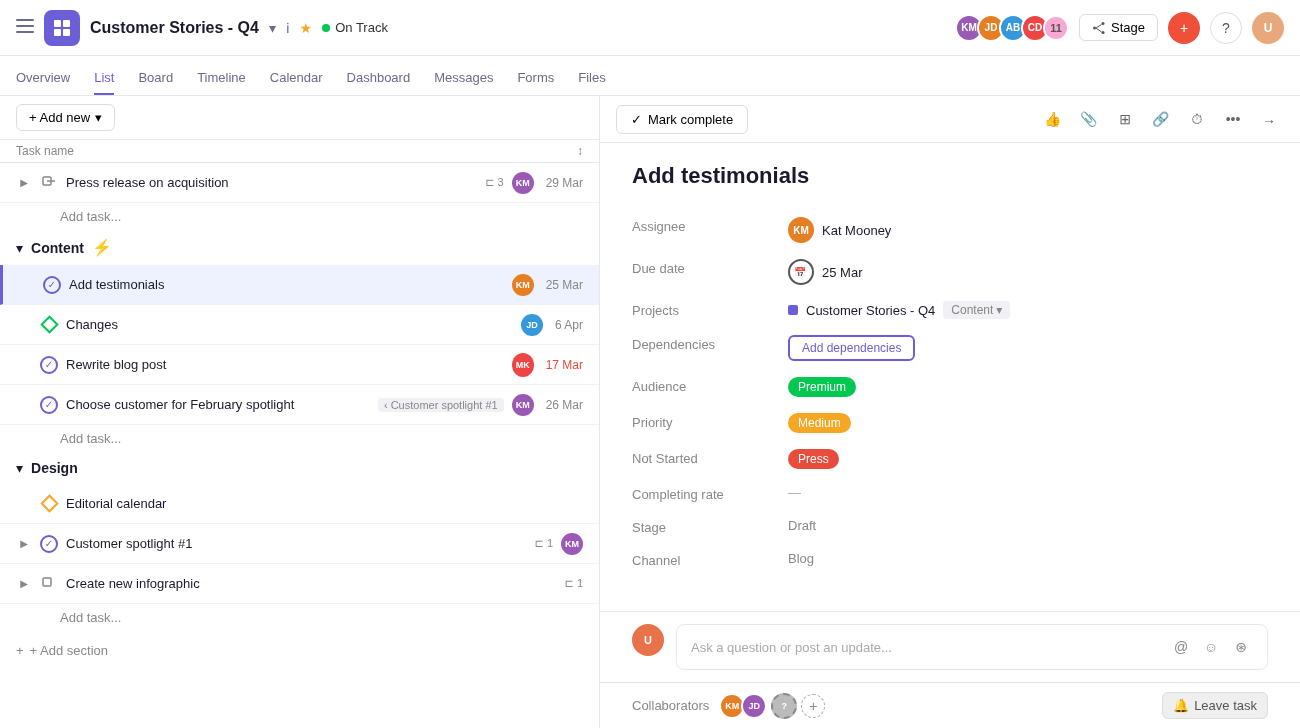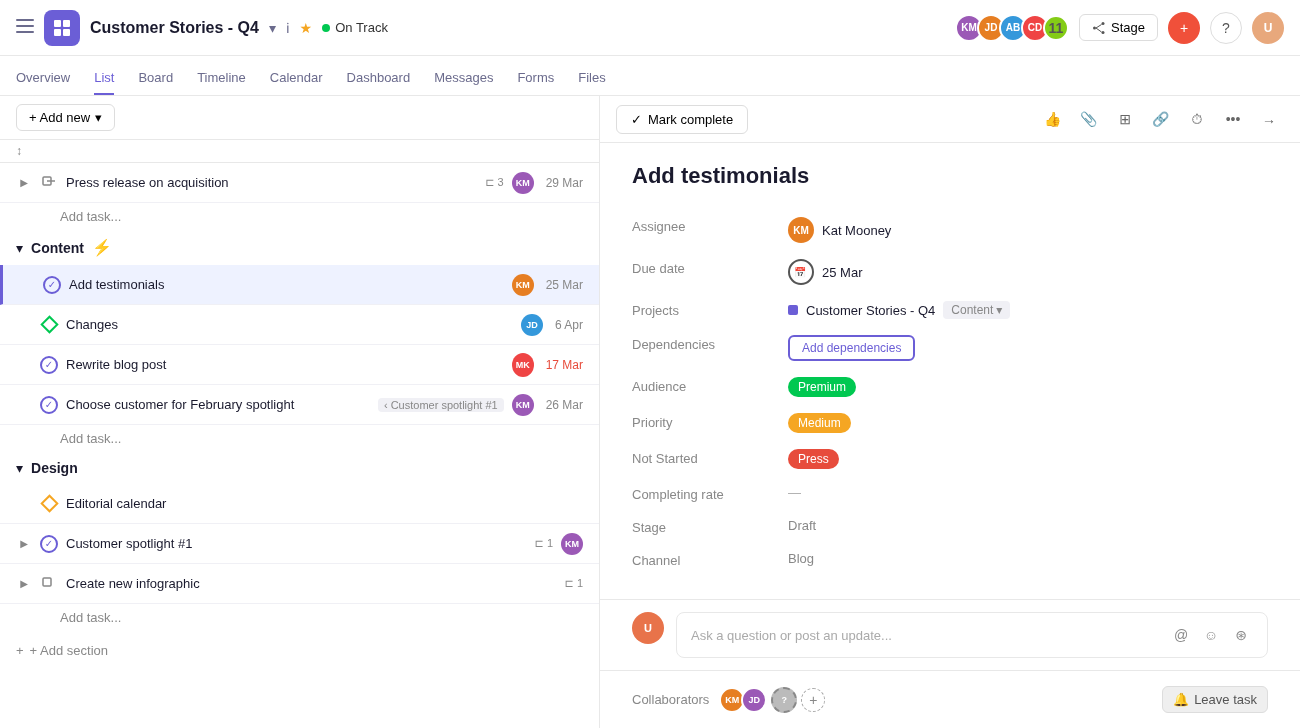--- a/index.html
+++ b/index.html
@@ -13,21 +13,21 @@
     .app-icon svg { color: white; }
     .project-title { font-size: 16px; font-weight: 600; color: #1a1a2e; }
     .chevron-icon, .info-icon, .star-icon { color: #6b6b8d; cursor: pointer; font-size: 14px; }
     .star-icon { color: #f5a623; }
     .status-badge { display: flex; align-items: center; gap: 5px; font-size: 13px; color: #333; }
     .status-dot { width: 8px; height: 8px; border-radius: 50%; background: #00c851; }
     .topbar-right { display: flex; align-items: center; gap: 10px; margin-left: auto; }
     .avatar-group { display: flex; align-items: center; }
     .avatar { width: 28px; height: 28px; border-radius: 50%; border: 2px solid white; margin-left: -6px; font-size: 10px; display: flex; align-items: center; justify-content: center; font-weight: 600; color: white; }
     .avatar:first-child { margin-left: 0; }
-    .avatar-count { width: 26px; height: 26px; border-radius: 50%; background: #84cc16; border: 2px solid white; margin-left: -6px; font-size: 14px; display: flex; align-items: center; justify-content: center; color: #555; font-weight: 600; text-align: center; }
+    .avatar-count { width: 26px; height: 26px; border-radius: 50%; background: #f9a8d4; border: 2px solid white; margin-left: -6px; font-size: 11px; display: flex; align-items: center; justify-content: center; color: #555; font-weight: 600; text-align: center; }
     .share-btn { display: flex; align-items: center; gap: 5px; padding: 5px 12px; border: 1px solid #ddd; border-radius: 6px; cursor: pointer; font-size: 13px; background: white; }
     .search-bar { display: flex; align-items: center; gap: 6px; padding: 6px 12px; border: 1px solid #ddd; border-radius: 20px; background: #f5f5f8; width: 140px; cursor: pointer; }
     .search-bar span { font-size: 13px; color: #888; }
     .icon-btn { width: 32px; height: 32px; border-radius: 50%; display: flex; align-items: center; justify-content: center; cursor: pointer; color: #555; }
     .icon-btn.plus { background: #f0503a; color: white; }
     .icon-btn.question { border: 1px solid #ddd; }
     .user-avatar { width: 32px; height: 32px; border-radius: 50%; background: #e8a87c; display: flex; align-items: center; justify-content: center; font-size: 12px; font-weight: 600; color: white; cursor: pointer; }
 
     
     .navtabs { display: flex; gap: 24px; padding: 0 16px; border-bottom: 1px solid #e8e8e8; height: 40px; align-items: flex-end; flex-shrink: 0; }
@@ -95,21 +95,21 @@
     
     .comment-area { border-top: 1px solid #e8e8e8; padding: 12px 32px; }
     .comment-input-row { display: flex; align-items: flex-start; gap: 12px; }
     .comment-avatar { width: 32px; height: 32px; border-radius: 50%; background: #e8734a; flex-shrink: 0; display: flex; align-items: center; justify-content: center; font-size: 11px; font-weight: 600; color: white; }
     .comment-box { flex: 1; border: 1px solid #e8e8e8; border-radius: 8px; padding: 10px 14px; display: flex; align-items: center; justify-content: space-between; cursor: text; }
     .comment-placeholder { color: #aaa; font-size: 13px; }
     .comment-icons { display: flex; gap: 6px; }
     .comment-icon { width: 24px; height: 24px; display: flex; align-items: center; justify-content: center; color: #888; cursor: pointer; font-size: 14px; }
 
     
-    .collaborators-row { display: flex; justify-content: space-between; padding: 15px 32px; border-top: 1px solid #e8e8e8; gap: 11px; }
+    .collaborators-row { display: flex; justify-content: space-between; padding: 9px 32px; border-top: 1px solid #e8e8e8; gap: 11px; }
     .collab-label { font-size: 13px; color: #888; }
     .collab-avatars { display: flex; align-items: center; gap: -4px; }
     .collab-avatar { width: 26px; height: 26px; border-radius: 50%; border: 2px solid white; margin-left: -4px; font-size: 9px; font-weight: 600; color: white; display: flex; align-items: center; justify-content: center; }
     .collab-avatar:first-child { margin-left: 0; }
     .collab-add { width: 24px; height: 24px; border-radius: 50%; border: 1px dashed #aaa; display: flex; align-items: center; justify-content: center; cursor: pointer; color: #888; font-size: 14px; margin-left: 4px; }
     .leave-task-btn { display: flex; align-items: center; gap: 5px; font-size: 13px; color: #555; cursor: pointer; padding: 5px 10px; border: 1px solid #ddd; border-radius: 6px; }
 
     
     .av-purple { background: #9b59b6; }
     .av-orange { background: #e67e22; }
@@ -184,20 +184,21 @@
 <div class="main">
 
   <div class="task-list-panel">
     <div class="task-list-toolbar">
       <button class="add-new-btn">
         <span>+ Add new</span>
         <span>▾</span>
       </button>
     </div>
     <div class="task-list-header">
+      <span class="col-name">Task name</span>
       <span class="col-sort">↕</span>
     </div>
 
     <div class="task-list-body">
 
       <div class="task-row">
         <div class="expand-btn">▶</div>
         <div class="task-icon">
           <svg width="16" height="16" viewBox="0 0 16 16">
               <rect x="2" y="2" width="8" height="8" rx="1" fill="none" stroke="#888" stroke-width="1.5"></rect>

